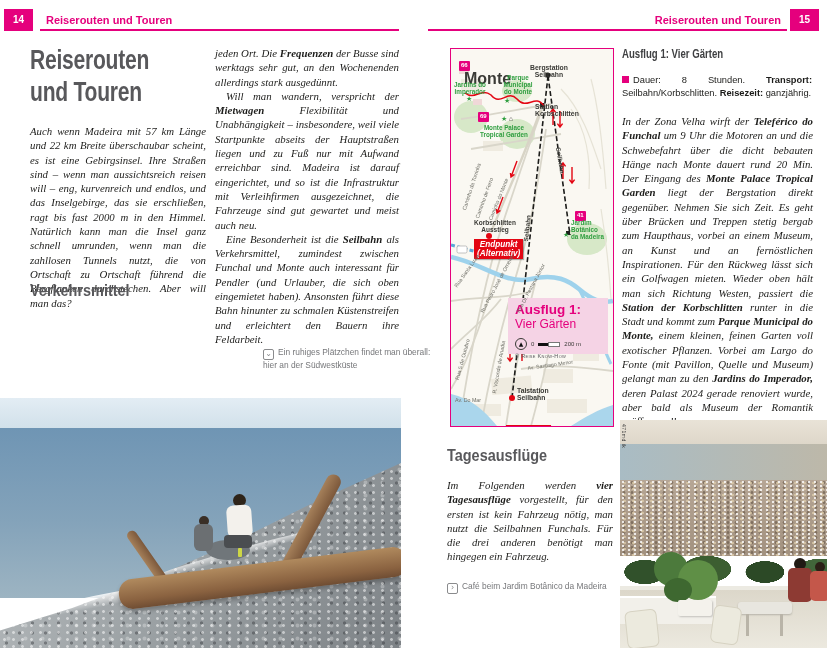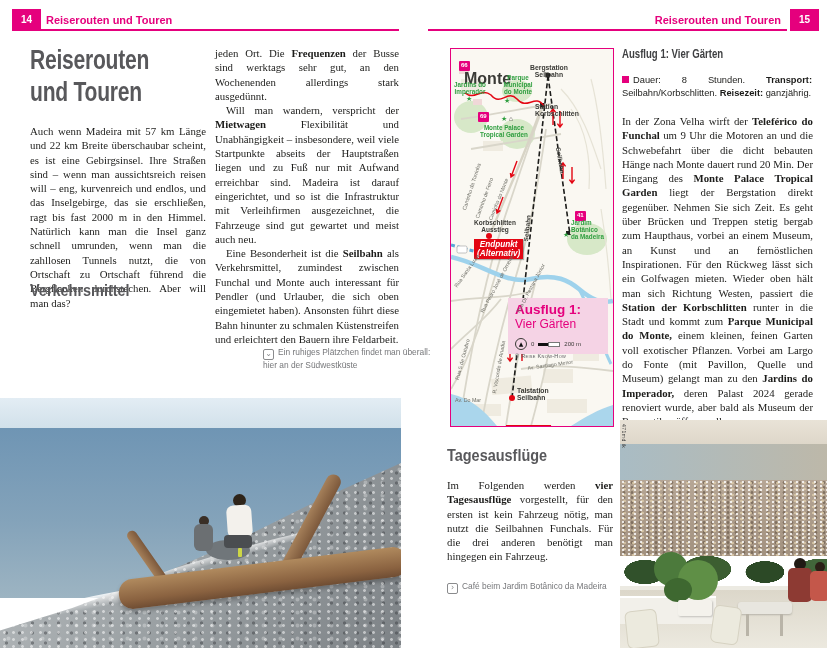--- a/index.html
+++ b/index.html
@@ -7,21 +7,21 @@
         font-family:"Liberation Serif",serif;color:#1c1c1a;}
   .abs{position:absolute;}
 
   
   .pgbox{width:29px;height:22px;background:#e5007d;color:#fff;font:bold 10px/22px "Liberation Sans",sans-serif;text-align:center;}
   .hdr-title{font:bold 11px "Liberation Sans",sans-serif;color:#e5007d;white-space:nowrap;}
   .hdr-rule{height:2px;background:#e5007d;}
 
   
   .body-txt{font-size:10.8px;line-height:14.3px;text-align:justify;}
-  .body-txt p{margin:0;}
+  .body-txt p{margin:0;font-style:italic;}
   .indent{text-indent:11px;}
   .big-title{font:bold 27px/32px "Liberation Sans",sans-serif;color:#58585b;white-space:pre-line;
              transform:scaleX(.78);transform-origin:0 0;letter-spacing:-.3px;}
   .sec-head{font:bold 17px "Liberation Sans",sans-serif;color:#58585b;transform:scaleX(.85);transform-origin:0 0;white-space:nowrap;}
   .sub-head{font:bold 12px "Liberation Sans",sans-serif;color:#3f4042;transform:scaleX(.8);transform-origin:0 0;white-space:nowrap;}
   .info-line{font-family:"Liberation Sans",sans-serif;font-size:9.3px;line-height:13px;text-align:justify;}
   .pink-sq{display:inline-block;width:7px;height:7px;background:#e5007d;margin-right:4px;}
   .caption{font-family:"Liberation Sans",sans-serif;font-size:8.4px;line-height:11.5px;color:#76777a;}
   .cap-icon{display:inline-block;width:9px;height:9px;border:1px solid #8a8b8d;border-radius:2px;color:#8a8b8d;
             font-size:8px;line-height:8px;text-align:center;margin-right:4px;vertical-align:-1px;
@@ -58,21 +58,21 @@
   .photo{overflow:hidden;}
   #photoL{left:0;top:398px;width:401px;height:250px;}
   #photoR{left:620px;top:420px;width:207px;height:228px;}
   .credit-v{position:absolute;writing-mode:vertical-rl;font:5px "Liberation Sans",sans-serif;color:#3c3c3c;letter-spacing:.5px;}
 </style>
 </head>
 <body>
 
 <div id="page">
 
-  <div class="abs pgbox" style="left:12px;top:9px;">14</div>
+  <div class="abs pgbox" style="left:4px;top:9px;">14</div>
   <div class="abs hdr-title" style="left:46px;top:14px;">Reiserouten und Touren</div>
   <div class="abs hdr-rule" style="left:40px;top:29px;width:359px;"></div>
 
   <div class="abs pgbox" style="right:8px;top:9px;">15</div>
   <div class="abs hdr-title" style="right:46px;top:14px;">Reiserouten und Touren</div>
   <div class="abs hdr-rule" style="right:40px;top:29px;width:359px;"></div>
 
   <div class="abs big-title" style="left:30px;top:44px;">Reiserouten
 und Touren</div>
 

